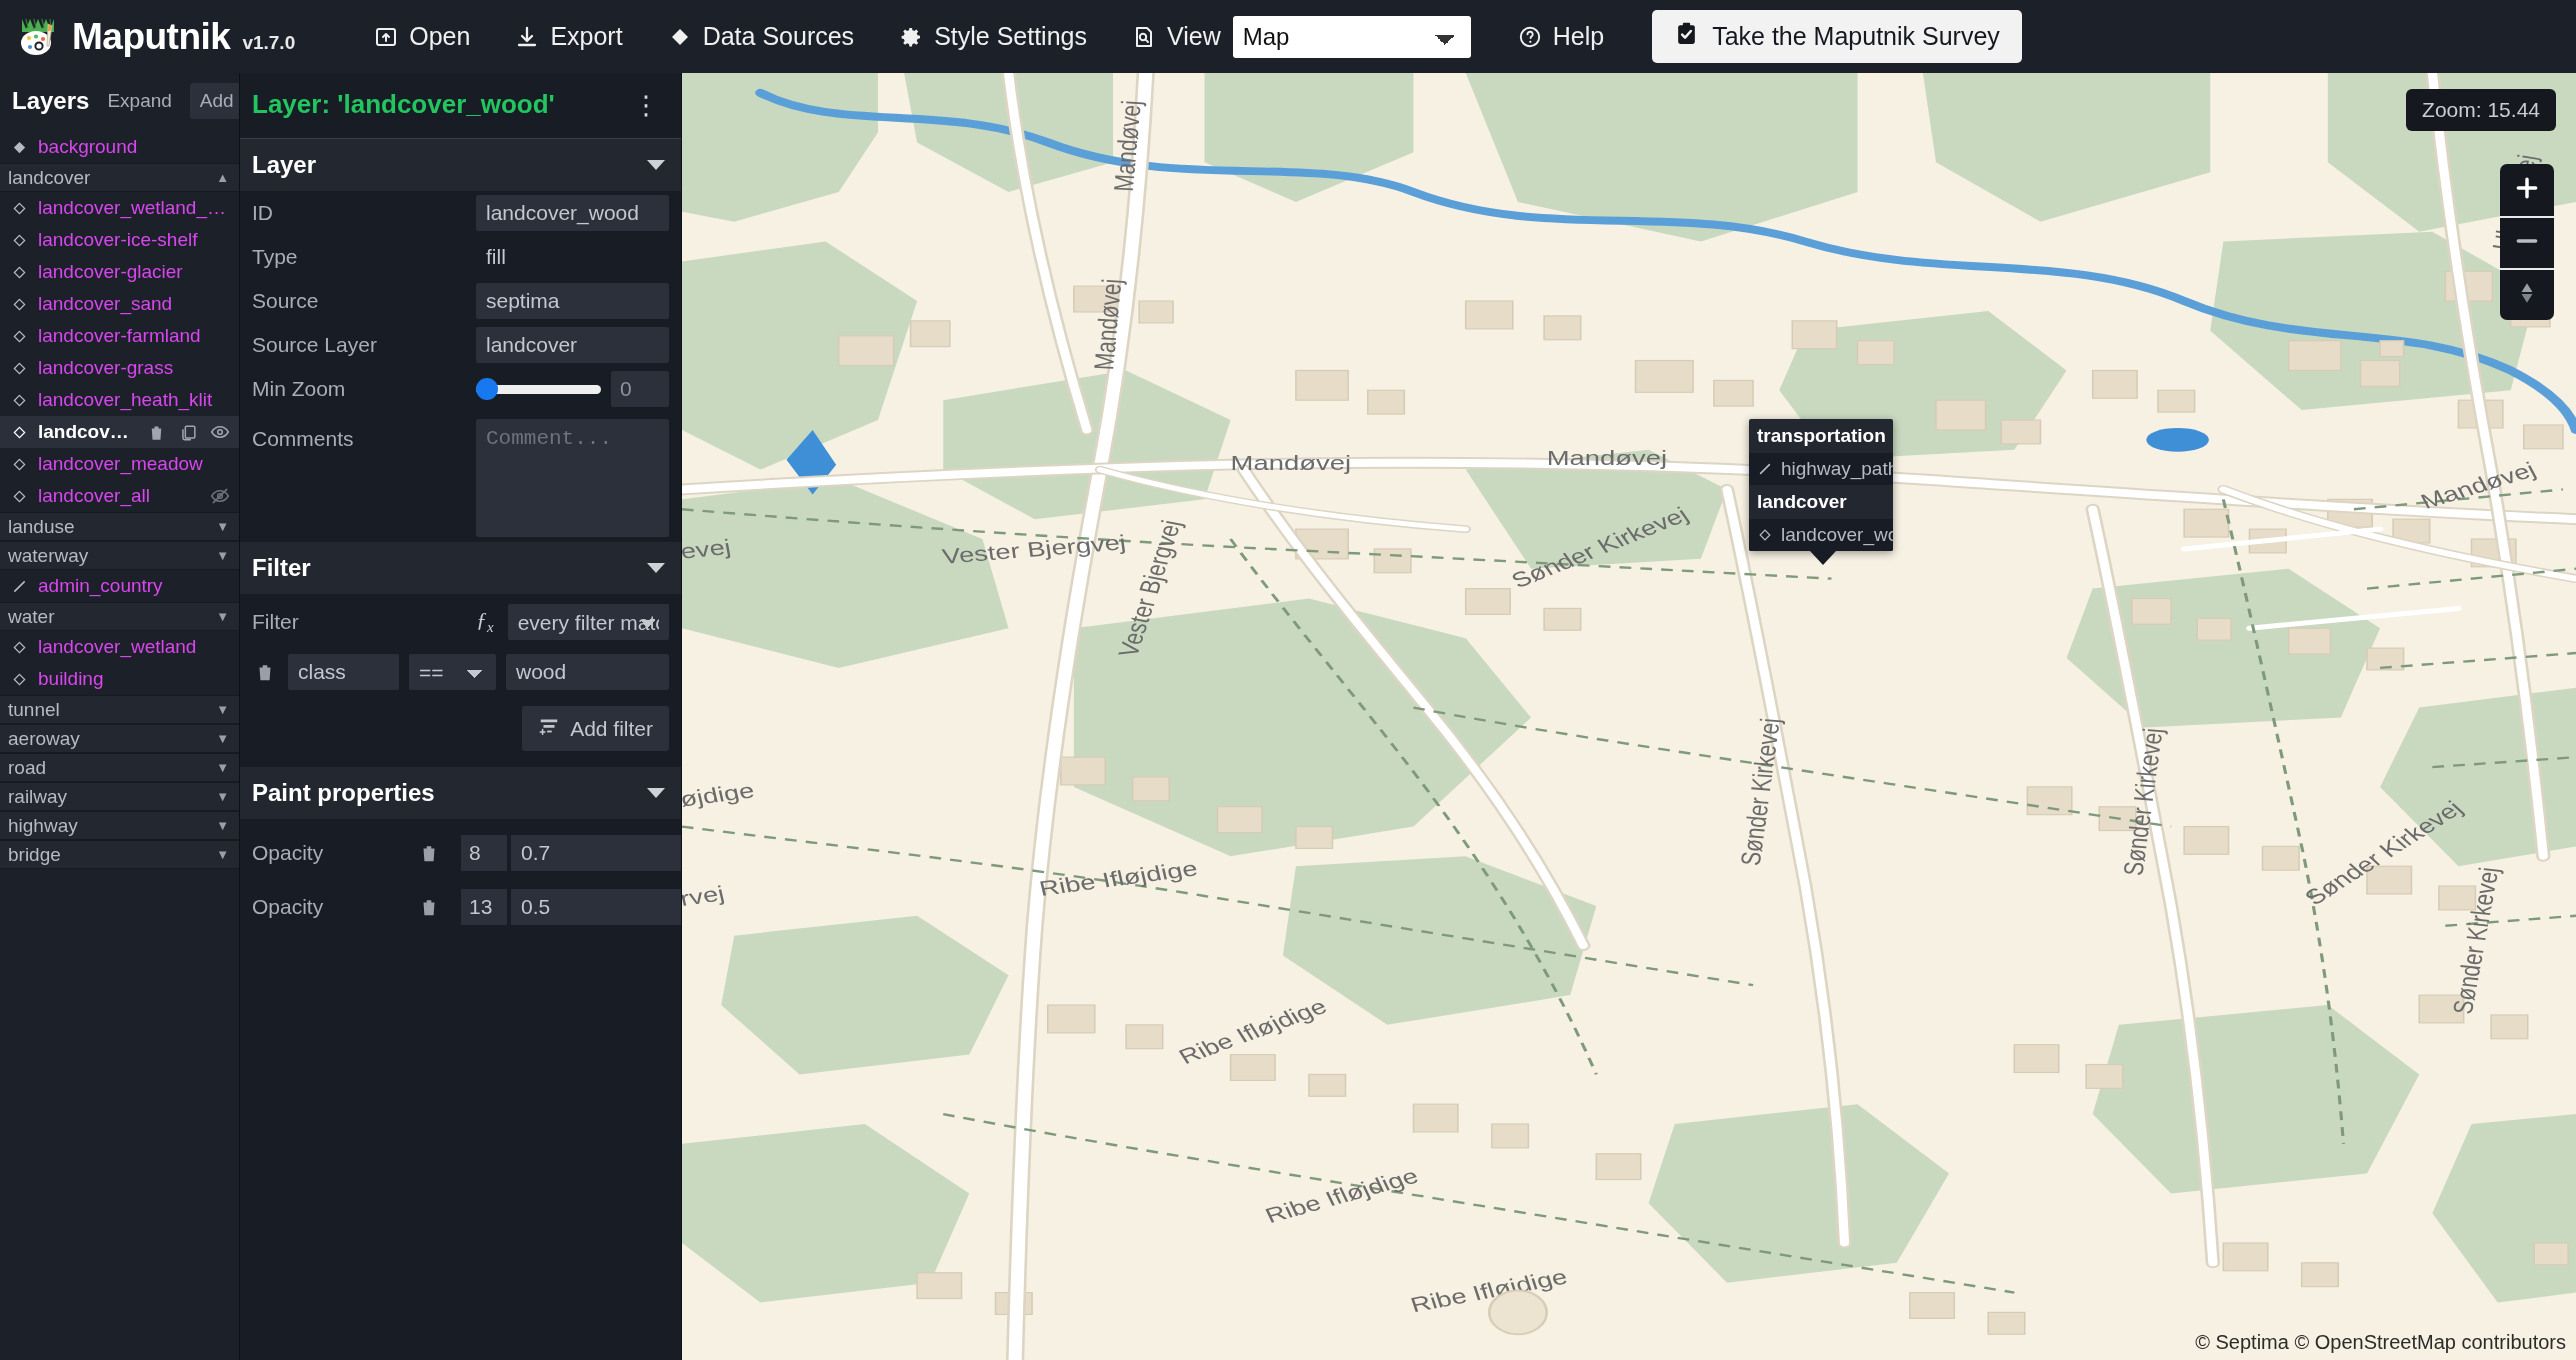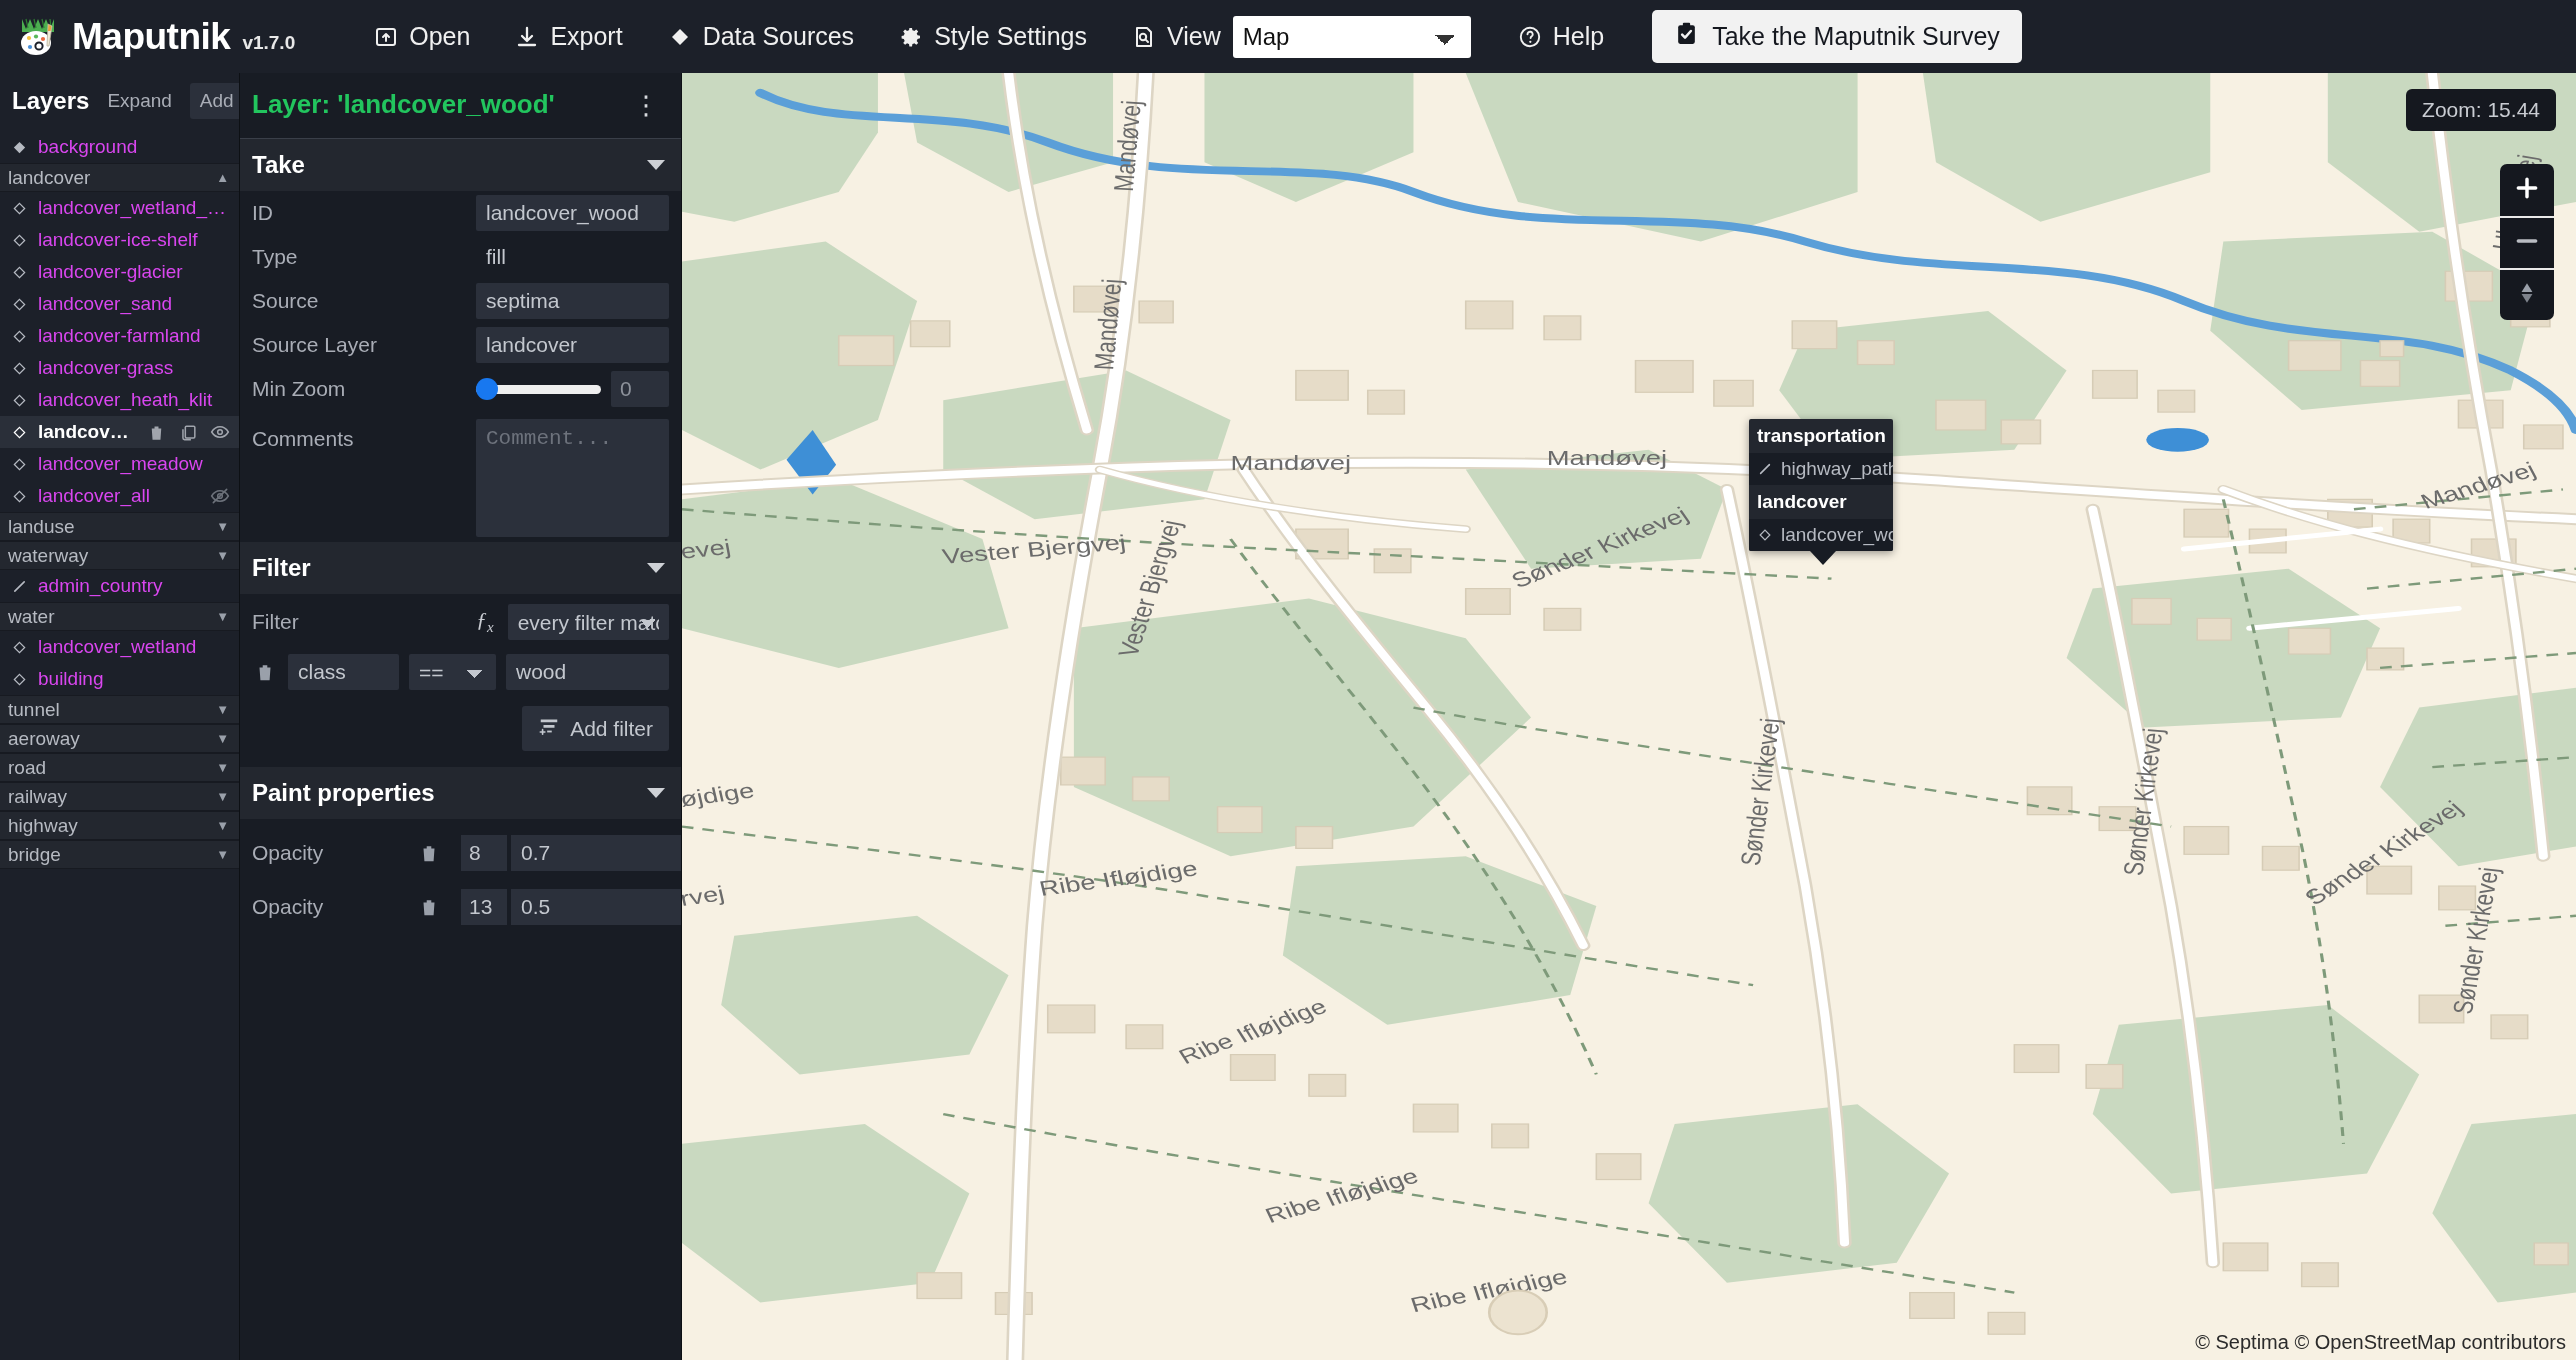--- a/index.html
+++ b/index.html
@@ -511,21 +511,21 @@
     </div>
 
     <div id="editor">
 
       <div class="ed-head">
         <span class="ed-title">Layer: 'landcover_wood'</span>
         <span class="kebab">⋮</span>
       </div>
 
       <div class="sect-head">
-        <span class="stitle">Take</span>
+        <span class="stitle">Layer</span>
         <span class="tri"></span>
       </div>
 
       <div class="frow">
         <span class="flabel">ID</span>
         <span class="fval"><input class="finput" value="landcover_wood" style=""></span>
       </div>
       <div class="frow">
         <span class="flabel">Type</span>
         <span class="fval"><input class="finput plain" readonly="" value="fill" style=""></span>

